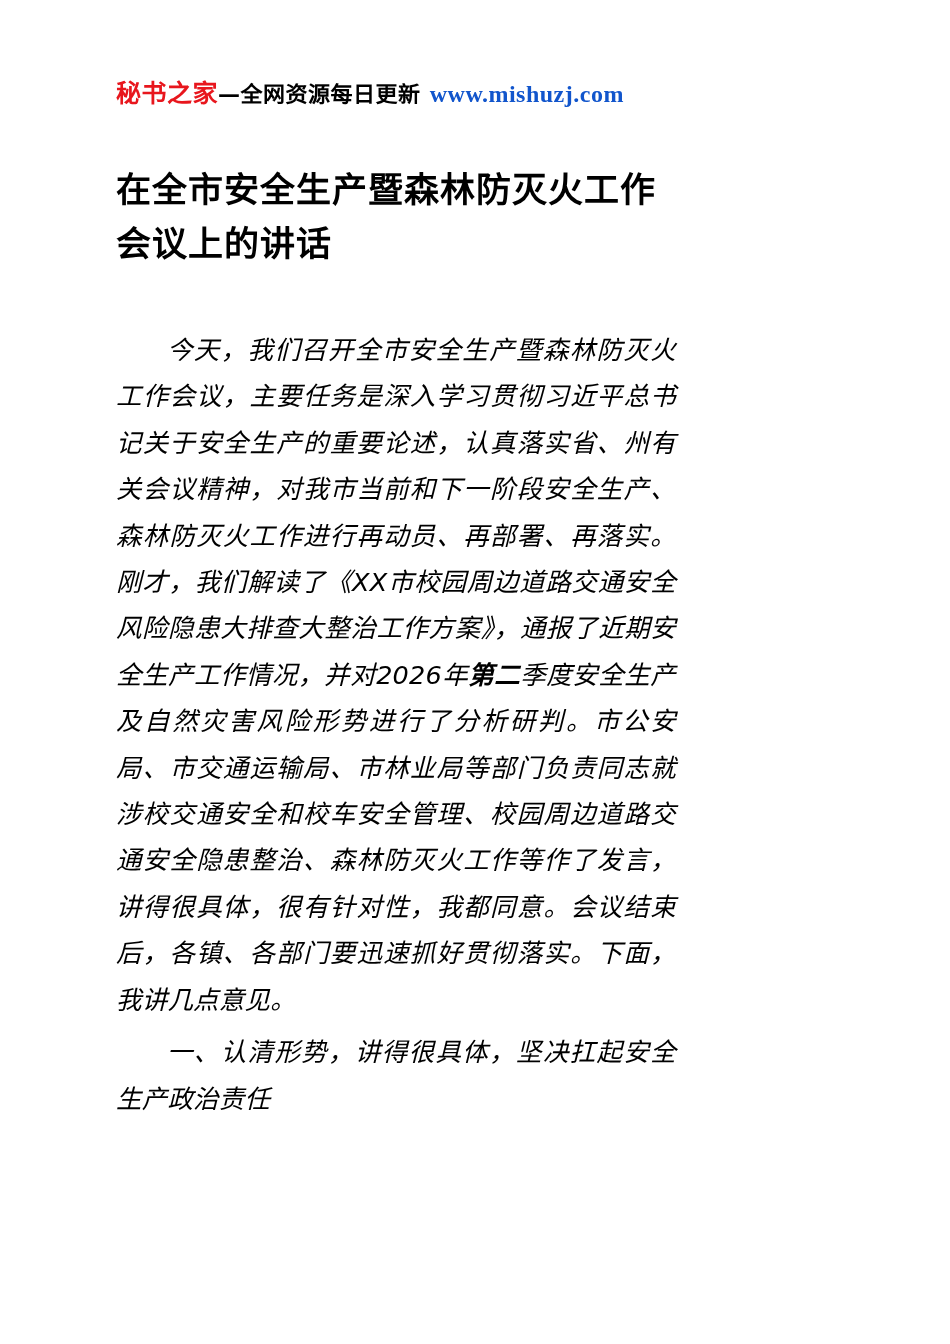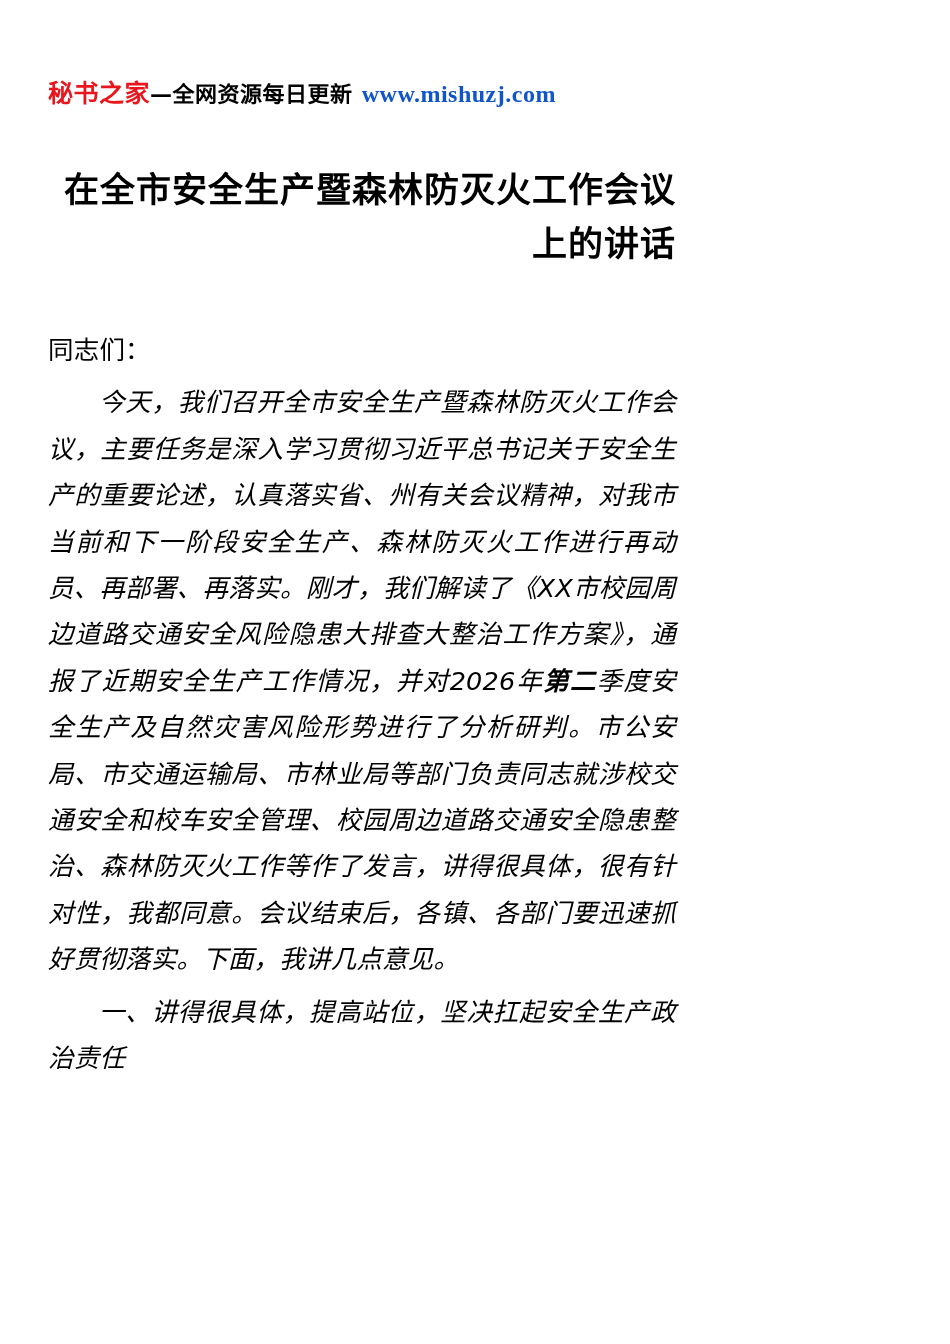--- a/index.html
+++ b/index.html
@@ -12,21 +12,21 @@
     height: 1344px;
     font-family: "DejaVu Sans", "Liberation Sans", sans-serif;
     color: #000000;
     overflow: hidden;
   }
   .page {
     position: relative;
     width: 788px;
     height: 1344px;
     box-sizing: border-box;
-    padding: 78px 112px 0 48px;
+    padding: 78px 112px 0 116px;
   }
   
   .watermark {
     font-size: 25px;
     line-height: 1.3;
     font-weight: bold;
     white-space: nowrap;
     margin-bottom: 52px;
     letter-spacing: 0.5px;
   }
@@ -43,23 +43,23 @@
   .wm-url {
     color: #1155cc;
     font-size: 24px;
     font-weight: bold;
     font-family: "Liberation Serif", "DejaVu Serif", serif;
   }
   
   .doc-title {
     font-size: 35px;
     font-weight: bold;
-    text-align: right;
+    text-align: left;
     line-height: 1.55;
-    margin: 0 0 56px 16px;
+    margin: 0 0 56px 0;
     letter-spacing: 1px;
     font-family: "DejaVu Sans", "Liberation Sans", sans-serif;
   }
   
   .body-text p {
     font-size: 25.5px;
     line-height: 1.82;
     margin: 0 0 6px 0;
     text-align: justify;
     text-justify: inter-ideograph;
@@ -75,18 +75,17 @@
 <div class="page">
 
   <div class="watermark">
     <span class="wm-brand">秘书之家</span><span class="wm-mid">—</span><span class="wm-mid">全网资源每日更新</span>
     <span class="wm-url">www.mishuzj.com</span>
   </div>
 
   <h1 class="doc-title">在全市安全生产暨森林防灭火工作会议上的讲话</h1>
 
   <div class="body-text">
-    <p class="p-noindent">同志们：</p>
     <p class="p-indent" id="para-1"><span>今天，我们召开全市安全生产暨森林防灭火工作会议，主要任务是深入学习贯彻习近平总书记关于安全生产的重要论述，认真落实省、州有关会议精神，对我市当前和下一阶段安全生产、森林防灭火工作进行再动员、再部署、再落实。刚才，我们解读了《XX市校园周边道路交通安全风险隐患大排查大整治工作方案》，通报了近期安全生产工作情况，并对2026年</span><span class="bold">第二</span><span>季度安全生产及自然灾害风险形势进行了分析研判。市公安局、市交通运输局、市林业局等部门负责同志就涉校交通安全和校车安全管理、校园周边道路交通安全隐患整治、森林防灭火工作等作了发言，讲得很具体，很有针对性，我都同意。会议结束后，各镇、各部门要迅速抓好贯彻落实。下面，我讲几点意见。</span></p>
-    <p class="p-indent" id="para-2"><span>一、讲得很具体，提高站位，坚决扛起安全生产政治责任</span></p>
+    <p class="p-indent" id="para-2"><span>一、认清形势，讲得很具体，坚决扛起安全生产政治责任</span></p>
   </div>
 
 </div>
 
 </body></html>

